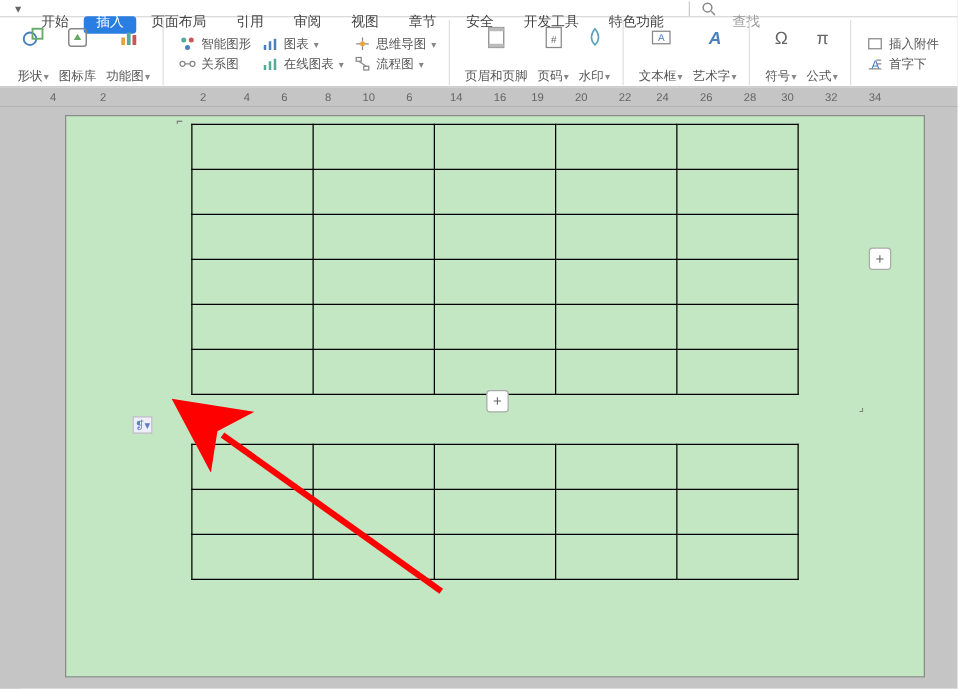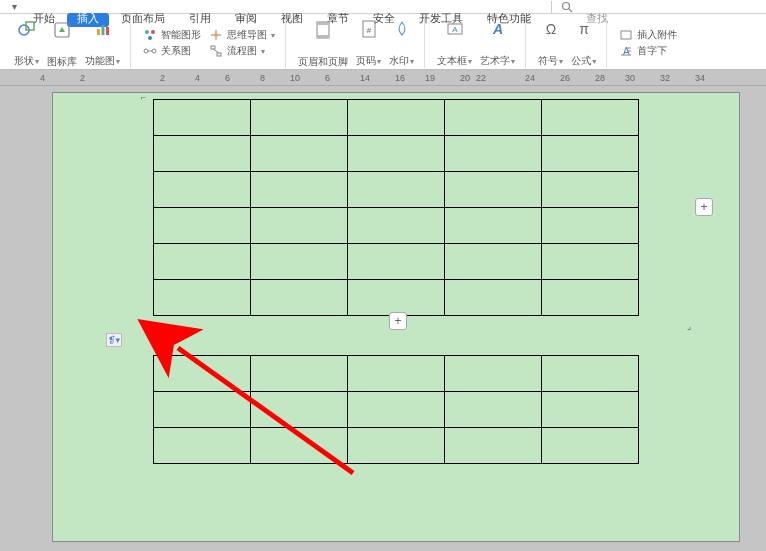--- a/index.html
+++ b/index.html
@@ -141,20 +141,42 @@
               <line x1="5" y1="7" x2="9" y2="7" stroke="#888"></line>
             </svg>
           </span>
           <span>关系图</span>
         </span>
     </div>
     <div class="rb-stack">
       <span class="rb-sm dd">
           <span class="sm-ico">
             <svg width="14" height="14" viewBox="0 0 14 14">
+              <rect x="2" y="8" width="2" height="4" fill="#4a7fc0"></rect>
+              <rect x="6" y="5" width="2" height="7" fill="#4a7fc0"></rect>
+              <rect x="10" y="3" width="2" height="9" fill="#4a7fc0"></rect>
+            </svg>
+          </span>
+          <span>图表</span>
+        </span>
+      <span class="rb-sm dd">
+          <span class="sm-ico">
+            <svg width="14" height="14" viewBox="0 0 14 14">
+              <rect x="2" y="8" width="2" height="4" fill="#5a9"></rect>
+              <rect x="6" y="5" width="2" height="7" fill="#5a9"></rect>
+              <rect x="10" y="3" width="2" height="9" fill="#5a9"></rect>
+            </svg>
+          </span>
+          <span>在线图表</span>
+        </span>
+    </div>
+    <div class="rb-stack">
+      <span class="rb-sm dd">
+          <span class="sm-ico">
+            <svg width="14" height="14" viewBox="0 0 14 14">
               <circle cx="7" cy="7" r="2" fill="#e8a23a"></circle>
               <line x1="7" y1="5" x2="7" y2="2" stroke="#888"></line>
               <line x1="7" y1="9" x2="7" y2="12" stroke="#888"></line>
               <line x1="5" y1="7" x2="2" y2="7" stroke="#888"></line>
               <line x1="9" y1="7" x2="12" y2="7" stroke="#888"></line>
             </svg>
           </span>
           <span>思维导图</span>
         </span>
       <span class="rb-sm dd">
@@ -271,21 +293,21 @@
   <span class="tick" style="left:160px">2</span>
   <span class="tick" style="left:195px">4</span>
   <span class="tick" style="left:225px">6</span>
   <span class="tick" style="left:260px">8</span>
   <span class="tick" style="left:290px">10</span>
   <span class="tick" style="left:325px">6</span>
   <span class="tick" style="left:360px">14</span>
   <span class="tick" style="left:395px">16</span>
   <span class="tick" style="left:425px">19</span>
   <span class="tick" style="left:460px">20</span>
-  <span class="tick" style="left:476px">22</span>
+  <span class="tick" style="left:495px">22</span>
   <span class="tick" style="left:525px">24</span>
   <span class="tick" style="left:560px">26</span>
   <span class="tick" style="left:595px">28</span>
   <span class="tick" style="left:625px">30</span>
   <span class="tick" style="left:660px">32</span>
   <span class="tick" style="left:695px">34</span>
 </div>
 
 <div class="doc-area">
   <div class="vruler"></div>

